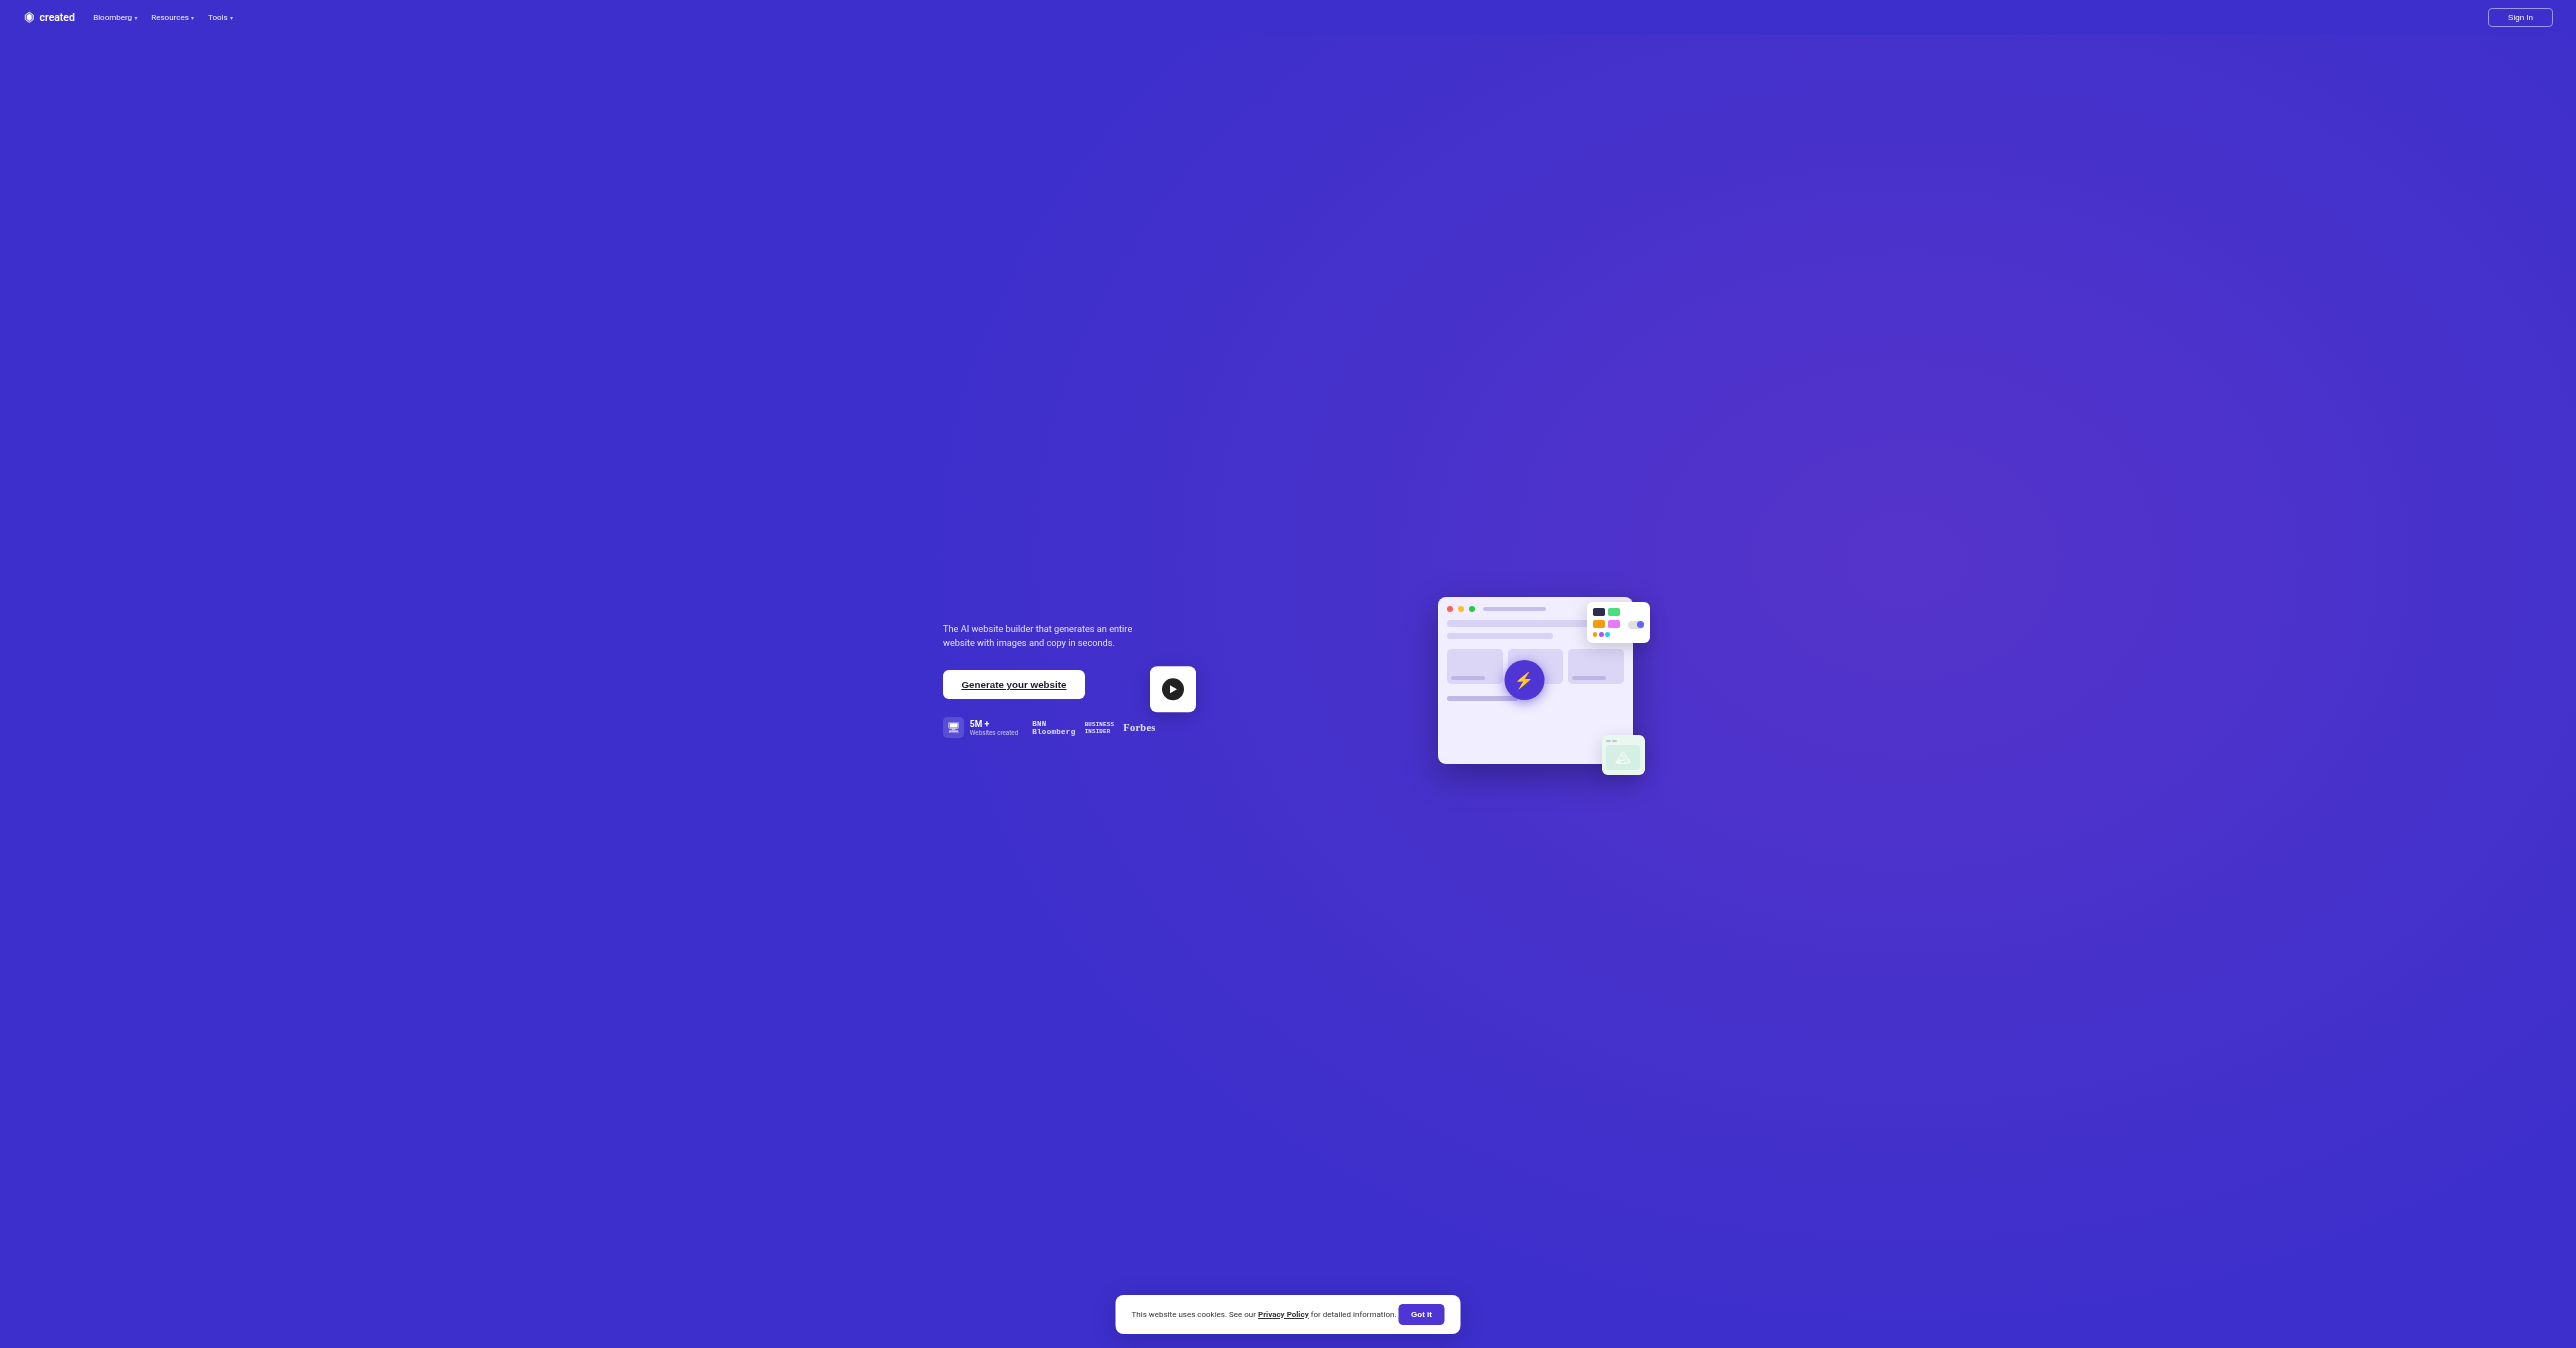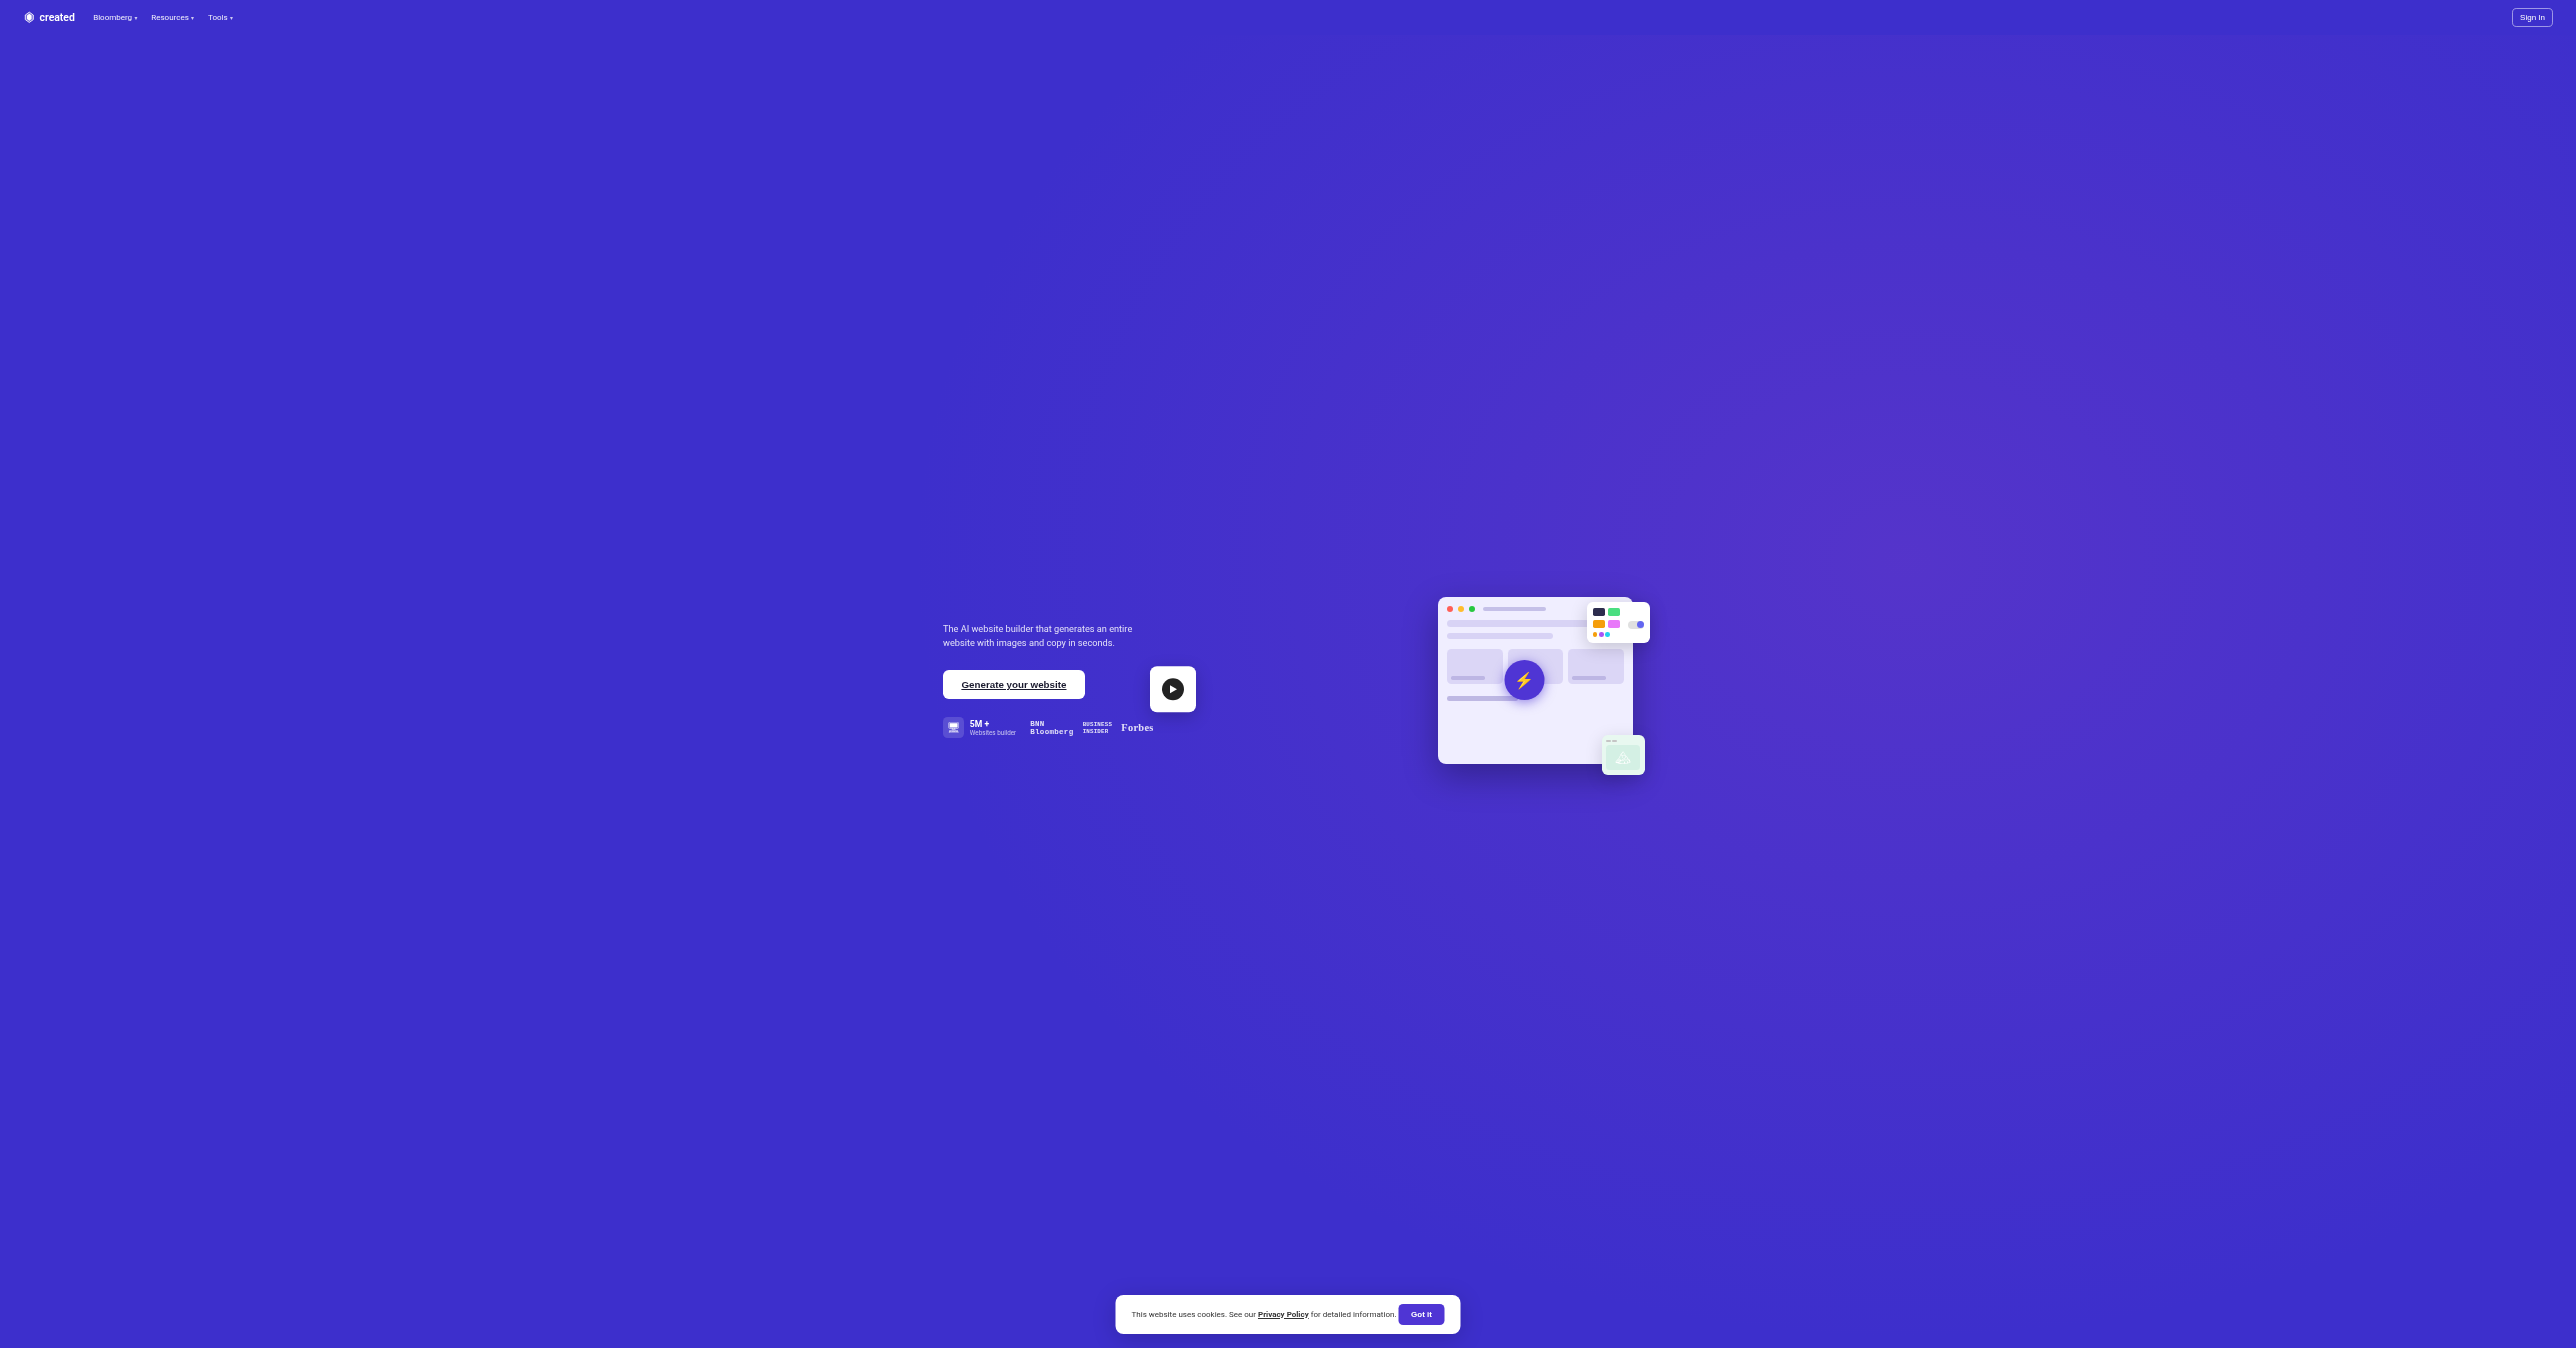--- a/index.html
+++ b/index.html
@@ -62,21 +62,21 @@
 
     .chevron {
       font-size: 5.8px;
       opacity: 0.8;
     }
 
     .sign-in-btn {
       background: transparent;
       border: 0.9px solid rgba(255,255,255,0.5);
       color: #fff;
-      padding: 4px 7px;
+      padding: 4px 19px;
       border-radius: 4.6px;
       font-size: 8px;
       cursor: pointer;
       font-weight: 500;
     }
 
     
     .hero {
       display: flex;
       align-items: center;
@@ -545,21 +545,21 @@
 
     <div class="hero-text">
       <p class="hero-subtitle">The AI website builder that generates an entire website with images and copy in seconds.</p>
       <button class="generate-btn">Generate your website</button>
 
       <div class="social-proof">
         <div class="websites-count">
           <div class="monitor-icon">🖥</div>
           <div class="count-text">
             <span class="count-number">5M +</span>
-            <span class="count-label">Websites builder</span>
+            <span class="count-label">Websites created</span>
           </div>
         </div>
         <div class="press-logos">
           <span class="press-logo bloomberg">BNN<br>Bloomberg</span>
           <span class="press-logo business-insider">BUSINESS<br>INSIDER</span>
           <span class="press-logo forbes">Forbes</span>
         </div>
       </div>
     </div>
 

